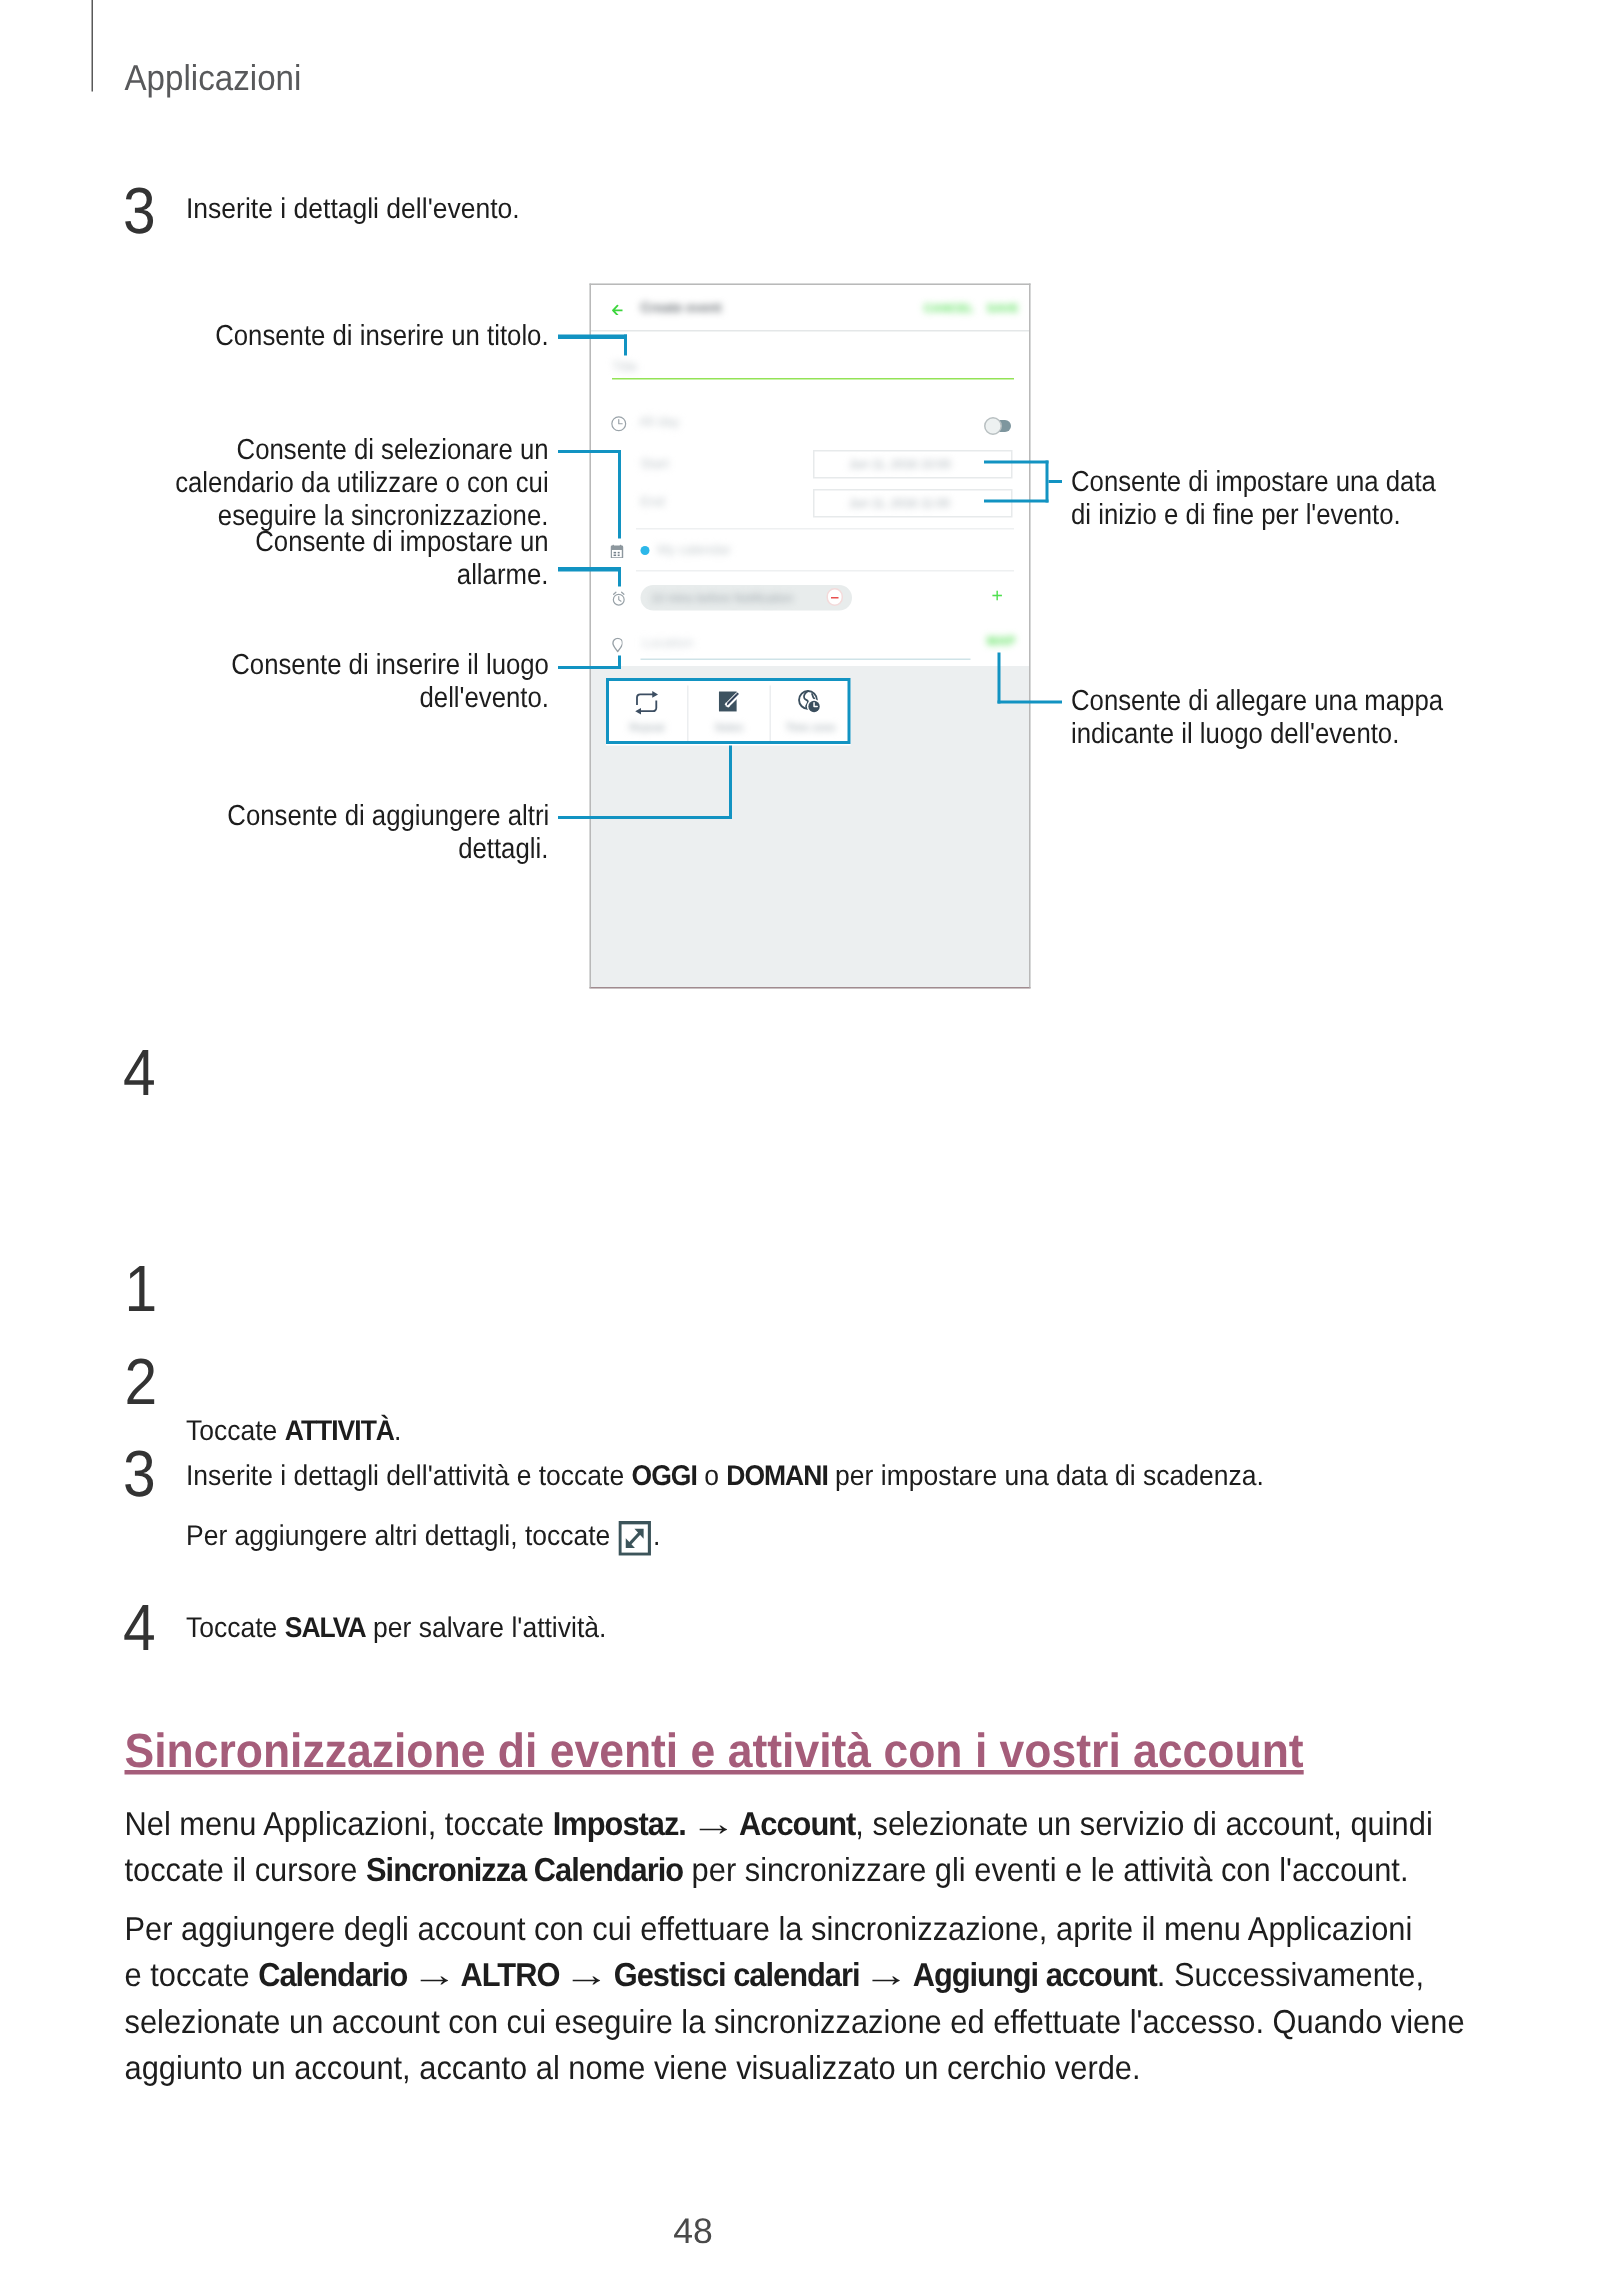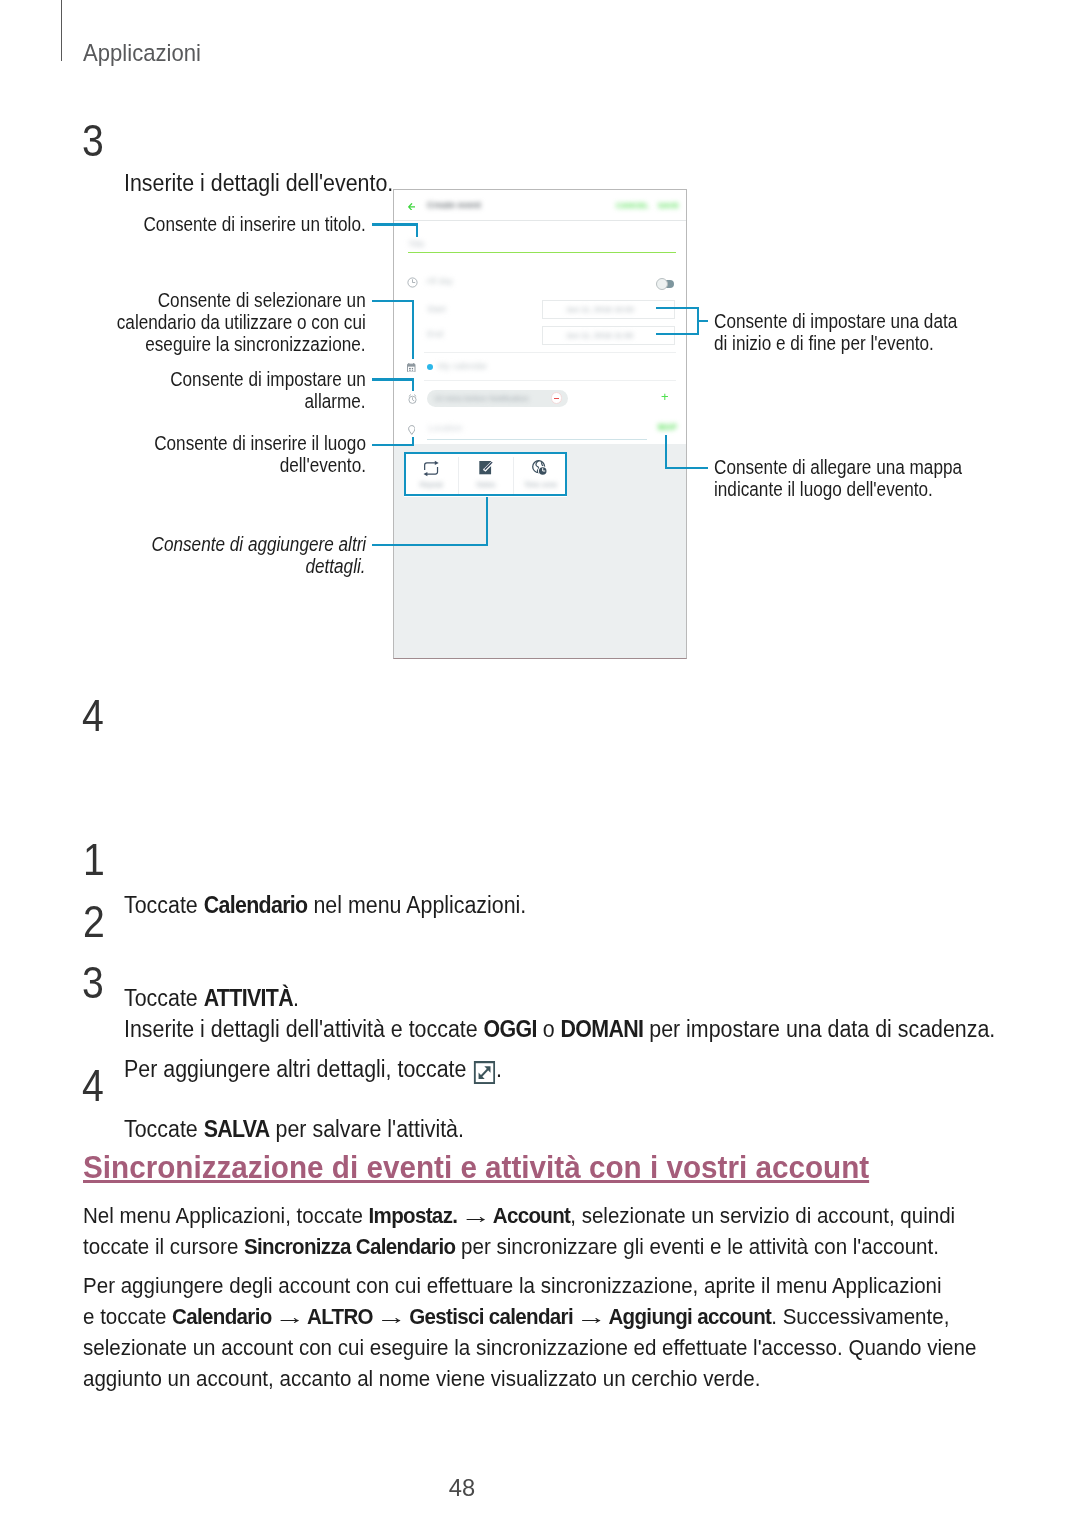--- a/index.html
+++ b/index.html
@@ -16,21 +16,21 @@
   
   .cx{transform:scaleX(var(--sx,0.93));transform-origin:0 50%;white-space:nowrap;width:max-content;}
   .cxr{transform:scaleX(var(--sx,0.93));transform-origin:100% 50%;white-space:nowrap;width:max-content;
        margin-left:auto;}
   .cx b, .cxr b{letter-spacing:-0.72px;}
   .cx b .ar, .cxr b .ar{letter-spacing:0;display:inline-block;transform:scaleX(1.5);padding:0 3px;}
   .ico-expand{width:23.3px;height:23.3px;vertical-align:-7.4px;display:inline-block;margin:0 1px;}
 
   
   .step-num{font-size:43.5px;color:#333333;line-height:31.8px;font-weight:400;transform:scaleX(0.9);transform-origin:0 0;}
-  .step-txt{font-size:23px;color:#1d1d1d;line-height:23px;margin-top:44px;}
+  .step-txt{font-size:19px;color:#1d1d1d;line-height:23px;}
   .step-txt b{font-weight:700;}
 
   
   .h2{font-size:31.9px;font-weight:700;color:#a55d7a;line-height:23.6px;}
 
   
   .para{font-size:22.1px;color:#1d1d1d;line-height:31px;}
   .para b{font-weight:700;}
 
   
@@ -188,48 +188,45 @@
   <div class="abs bl" style="left:664.8px;top:467.3px;width:43px;height:2.2px;"></div>
 
   <div class="abs callout" style="right:714px;top:214px;width:300px;">
       <div class="cxr">Consente di inserire un titolo.</div>
     </div>
   <div class="abs callout" style="right:714px;top:290.4px;width:300px;">
       <div class="cxr">Consente di selezionare un</div>
       <div class="cxr">calendario da utilizzare o con cui</div>
       <div class="cxr">eseguire la sincronizzazione.</div>
     </div>
-  <div class="abs callout" style="right:714px;top:369px;width:300px;">
+  <div class="abs callout" style="right:714px;top:351px;width:300px;">
       <div class="cxr">Consente di impostare un</div>
       <div class="cxr">allarme.</div>
     </div>
   <div class="abs callout" style="right:714px;top:433px;width:300px;">
       <div class="cxr">Consente di inserire il luogo</div>
       <div class="cxr">dell'evento.</div>
     </div>
-  <div class="abs callout" style="right:714px;top:534px;width:300px;font-style:italic;">
+  <div class="abs callout" style="right:714px;top:534px;width:300px;">
       <div class="cxr">Consente di aggiungere altri</div>
       <div class="cxr">dettagli.</div>
     </div>
   <div class="abs callout" style="left:714px;top:457px;">
       <div class="cx">Consente di allegare una mappa</div>
       <div class="cx">indicante il luogo dell'evento.</div>
     </div>
   <div class="abs callout" style="left:714px;top:311px;">
       <div class="cx">Consente di impostare una data</div>
       <div class="cx">di inizio e di fine per l'evento.</div>
     </div>
 
   <div class="abs step-num" style="left:82px;top:701px;">4</div>
 
 
   <div class="abs step-num" style="left:83px;top:845.3px;">1</div>
-  <div class="abs step-txt" style="left:124px;top:850px;">
-      <div class="cx"><span>Toccate </span><b>Calendario</b><span> nel menu Applicazioni.</span></div>
-    </div>
 
   <div class="abs step-num" style="left:83px;top:906.7px;">2</div>
   <div class="abs step-txt" style="left:124px;top:943px;">
       <div class="cx"><span>Toccate </span><b>ATTIVITÀ</b><span>.</span></div>
     </div>
 
   <div class="abs step-num" style="left:82px;top:968.1px;">3</div>
   <div class="abs step-txt" style="left:124px;top:965px;line-height:40.1px;">
       <div class="cx"><span>Inserite i dettagli dell'attività e toccate </span><b>OGGI</b><span> o </span><b>DOMANI</b><span> per impostare una data di scadenza.</span></div>
       <div class="cx"><span>Per aggiungere altri dettagli, toccate </span><svg class="ico-expand" viewBox="0 0 24 24">

